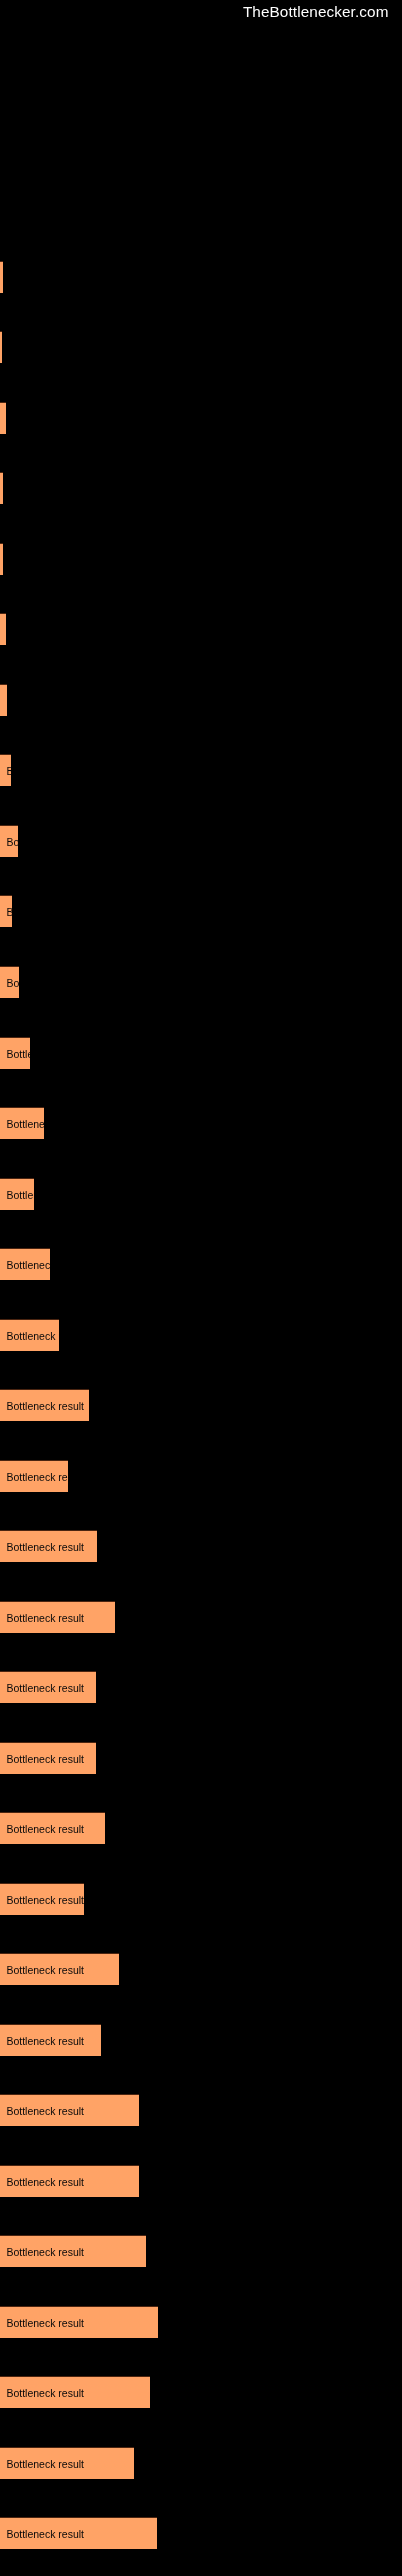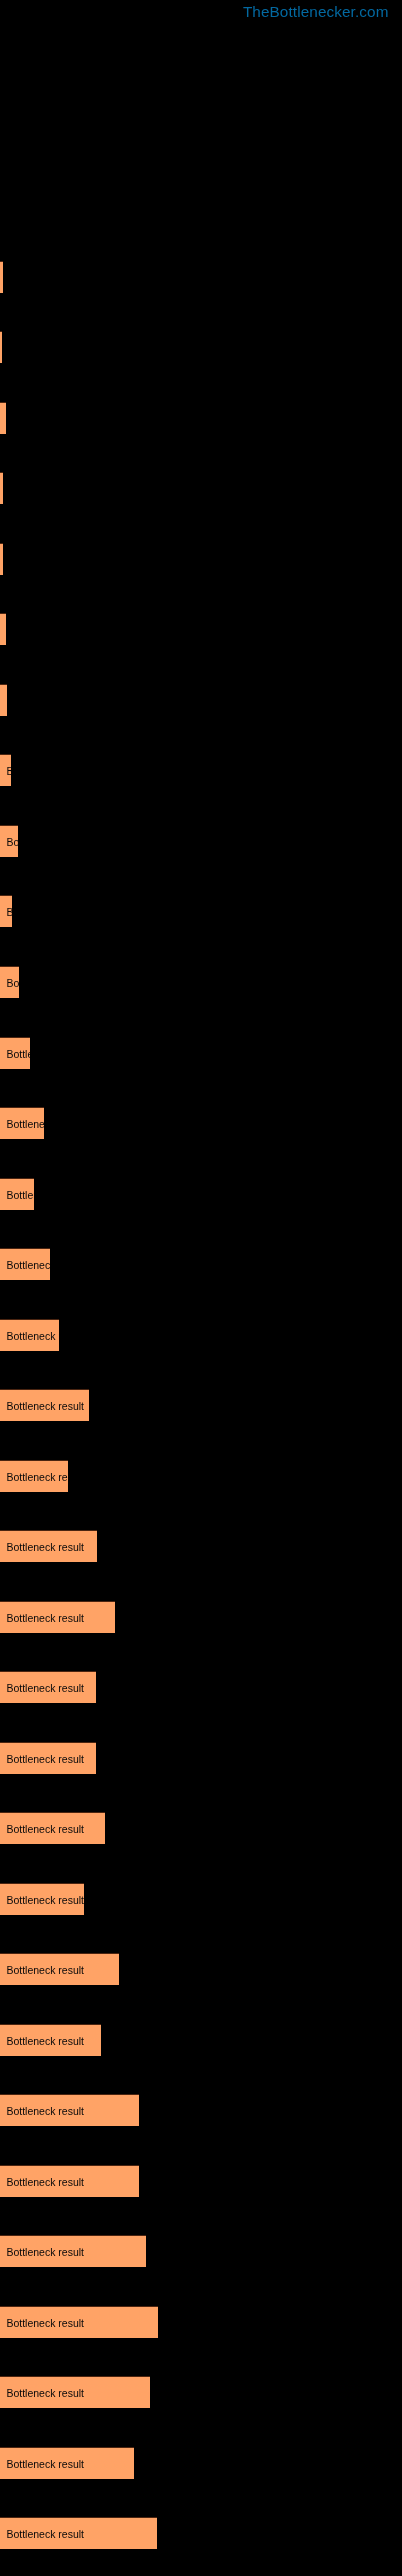--- a/index.html
+++ b/index.html
@@ -25,21 +25,21 @@
     background: #000000;
   }
   .watermark {
     position: absolute;
     right: 14.5px;
     top: 2.4px;
     font-family: "Liberation Sans", sans-serif;
     font-size: 15.3px;
     line-height: 19.3px;
     letter-spacing: 0.1px;
-    color: #0369a1;
+    color: #ffffff;
     white-space: nowrap;
     user-select: none;
   }
   .plot {
     position: absolute;
     left: 0;
     top: 0;
     width: 403px;
     height: 2576px;
   }

